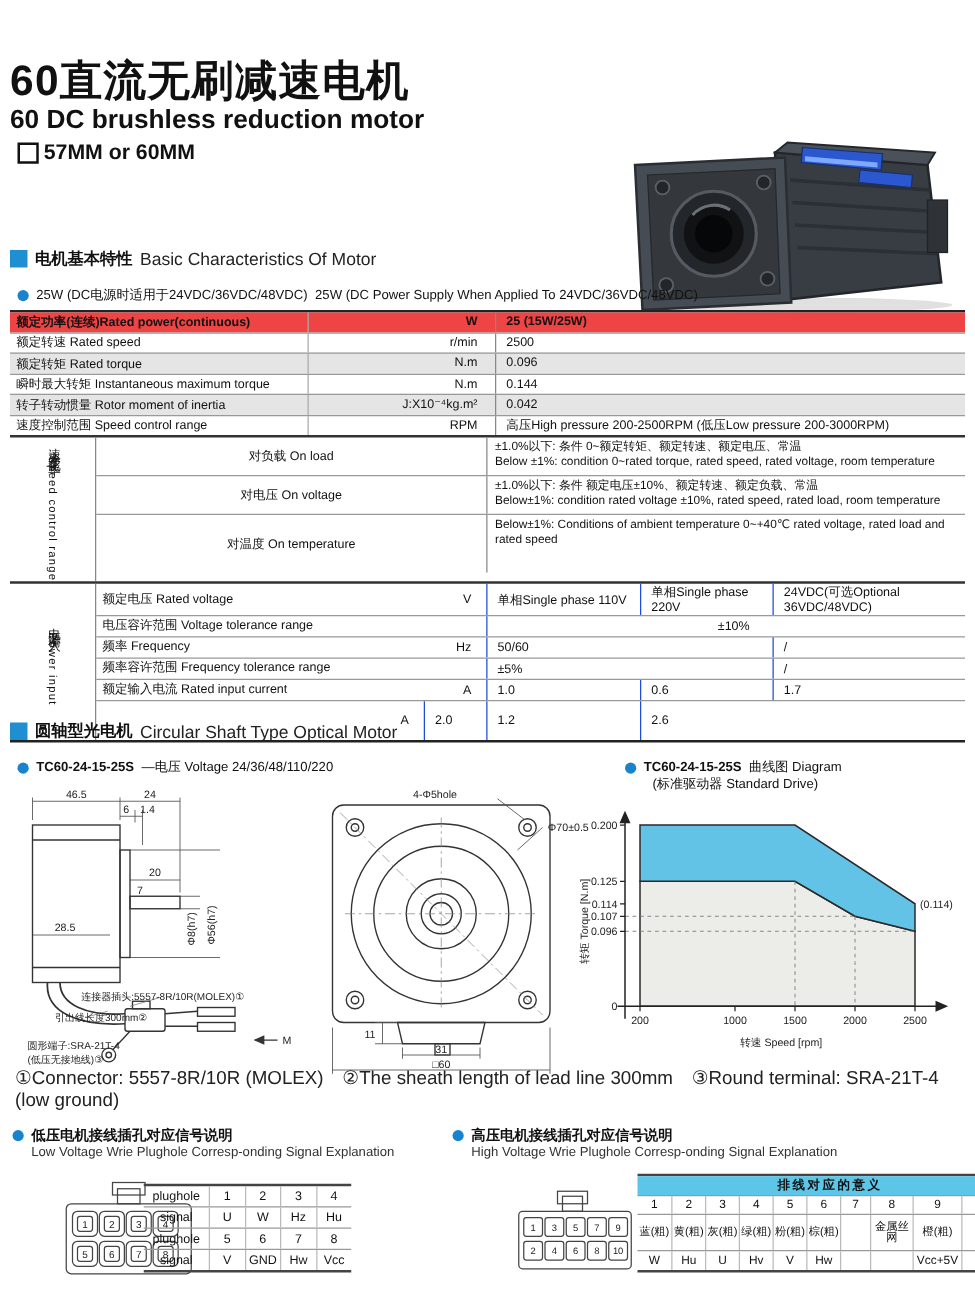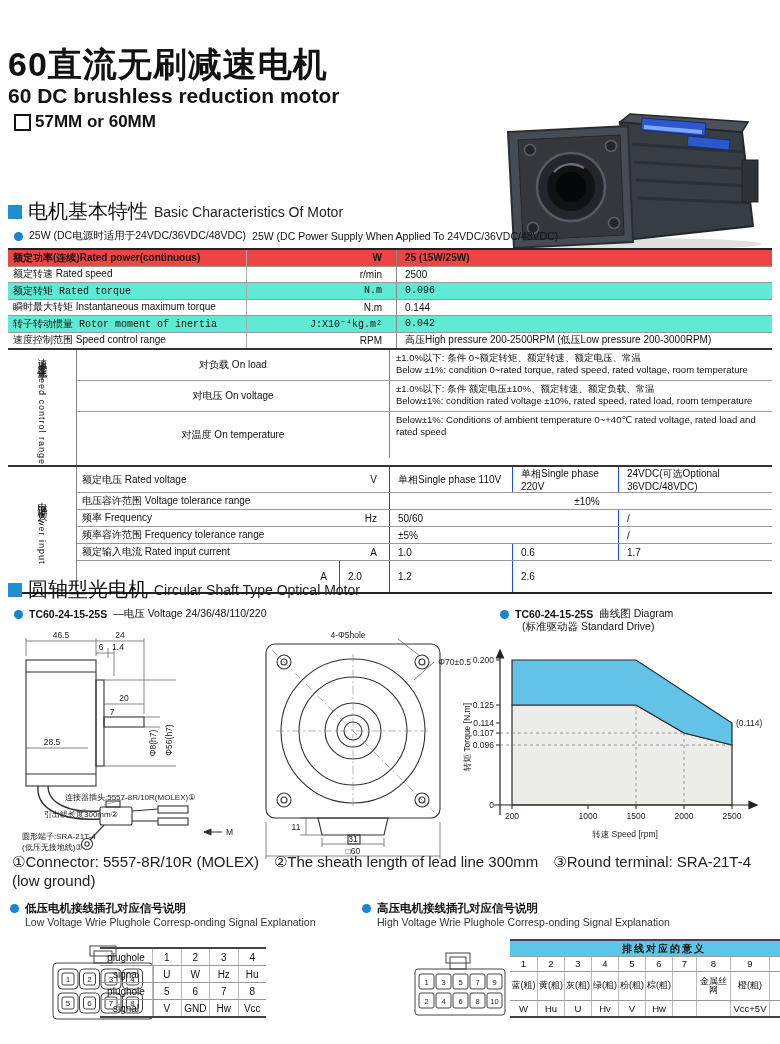--- a/index.html
+++ b/index.html
@@ -9,36 +9,36 @@
 
   
   .title-cn{left:8px;top:42px;font-size:34px;font-weight:800;letter-spacing:1px;}
   .title-en{left:8px;top:84px;font-size:21px;font-weight:700;}
   .title-size{left:14px;top:112px;font-size:17px;font-weight:700;display:flex;align-items:center;gap:4px;}
   .sq-outline{width:13px;height:13px;border:2.5px solid #111;display:inline-block;}
 
   
   .sec-head{display:flex;align-items:center;gap:6px;}
   .sec-sq{width:14px;height:14px;background:#1f8fd2;}
-  .sec-cn{font-size:20px;font-weight:400;}
+  .sec-cn{font-size:13px;font-weight:700;}
   .sec-en{font-size:14px;color:#222;}
   .bullet{display:flex;align-items:center;gap:6px;font-size:10.5px;}
   .dot{width:9px;height:9px;border-radius:50%;background:#1a83cd;flex:none;}
   .b-bold{font-weight:700;}
 
   
   .mtable{left:8px;top:248px;width:764px;font-size:10px;border-top:2px solid #222;border-bottom:2px solid #222;}
   .trow{display:grid;align-items:center;border-top:1px solid #999;}
   .trow:first-child{border-top:none;}
   .basic{grid-template-columns:238px 150px 1fr;height:15.5px;}
   .basic .lab{padding-left:5px;white-space:nowrap;}
   .basic .unit{text-align:right;padding-right:14px;border-left:1px solid #aaa;height:100%;display:flex;align-items:center;justify-content:flex-end;}
   .basic .val{border-left:1px solid #888;padding-left:8px;height:100%;display:flex;align-items:center;white-space:nowrap;}
   .hl{background:#ef4444;font-weight:700;}
-  .stripe{background:#5eead4;font-family:Liberation Mono, monospace;}
+  .stripe{background:#e5e5e5;}
 
   .group{display:flex;border-top:2px solid #333;}
   .side{width:68px;flex:none;border-right:1px solid #888;writing-mode:vertical-lr;
         display:flex;align-items:center;justify-content:center;text-align:center;}
   .side span{display:block;}
   .side .cn{font-size:10px;letter-spacing:3px;}
   .side .en{font-size:9px;letter-spacing:1px;}
   .grows{flex:1;display:flex;flex-direction:column;}
 
   .srow{display:grid;grid-template-columns:312px 1fr;border-top:1px solid #999;}
@@ -60,21 +60,21 @@
 
   
   svg text{font-family:"Liberation Sans","DejaVu Sans",sans-serif;}
   .dim{font-size:8.5px;fill:#222;}
   .lbl{font-size:8px;fill:#222;}
   .foot{left:12px;top:853px;font-size:15px;color:#222;}
 
   
   .sub-title-cn{font-size:11.5px;font-weight:800;}
   .sub-title-en{font-size:10.5px;color:#333;margin-left:15px;}
-  .ltable{position:absolute;left:90px;top:46px;width:166px;border-top:2px solid #444;border-bottom:2px solid #444;font-size:10px;}
+  .ltable{position:absolute;left:105px;top:46px;width:166px;border-top:2px solid #444;border-bottom:2px solid #444;font-size:10px;}
   .lrow{display:grid;grid-template-columns:52px repeat(4,28.5px);border-top:1px solid #999;}
   .lrow:first-child{border-top:none;}
   .lrow div{height:16px;display:flex;align-items:center;justify-content:center;border-left:1px solid #bbb;}
   .lrow div:first-child{border-left:none;}
   .htable{position:absolute;left:148px;top:38px;width:308px;border-top:2px solid #444;border-bottom:2px solid #444;font-size:9.5px;}
   .hhead{background:#5bc6e8;font-weight:700;text-align:center;font-size:10px;height:15px;line-height:15px;letter-spacing:2px;}
   .hrow{display:grid;grid-template-columns:27px 27px 27px 27px 27px 27px 24px 34px 39px 1fr;border-top:1px solid #999;}
   .hrow div{display:flex;align-items:center;justify-content:center;border-left:1px solid #bbb;line-height:1.05;text-align:center;}
   .hrow div:first-child{border-left:none;}
   .r14 div{height:14px;} .r28 div{min-height:28px;font-size:9px;} .r15 div{height:15px;}

